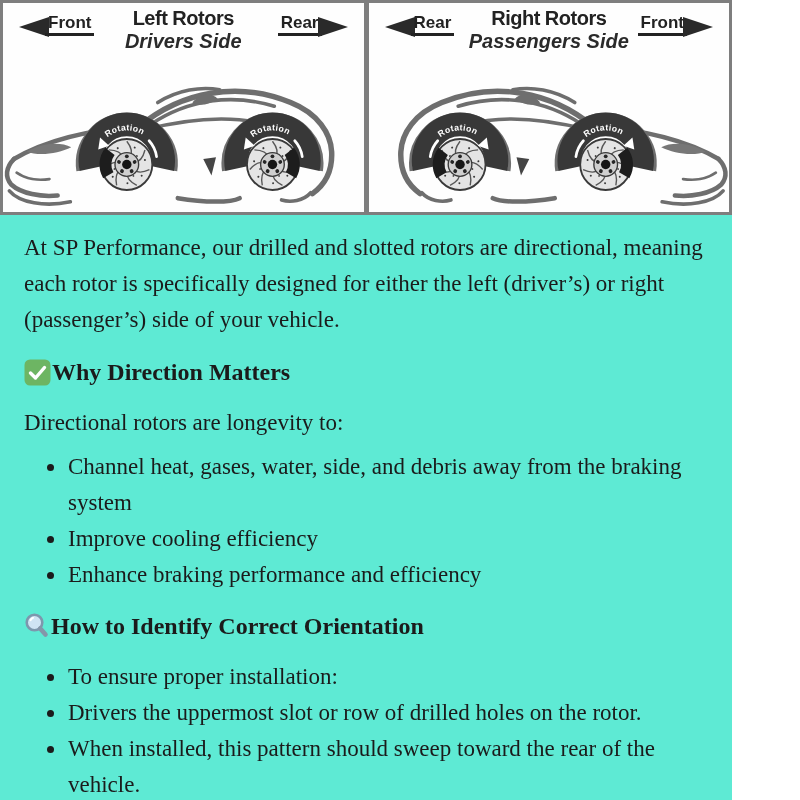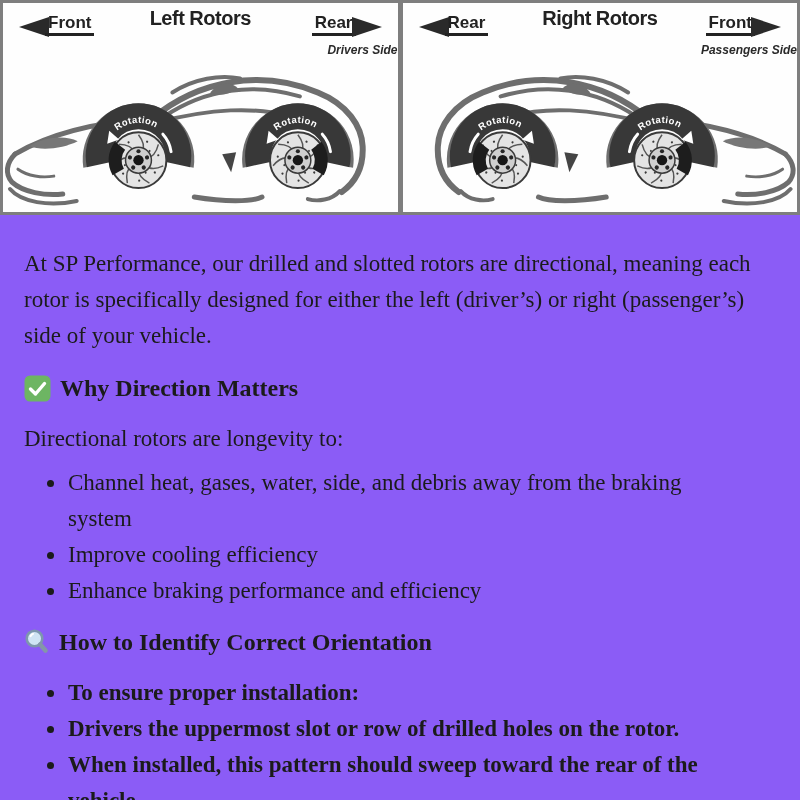--- a/index.html
+++ b/index.html
@@ -1,45 +1,45 @@
 <!DOCTYPE html>
 <html><head>
 <meta charset="utf-8">
 <style>
   html,body{margin:0;padding:0;background:#fff;}
-  .page{width:800px;height:800px;background:#8b5cf6;color:#1b1b1b;overflow:hidden;
+  .page{width:732px;height:800px;background:#5eead4;color:#1b1b1b;overflow:hidden;
         font-family:"Liberation Serif", serif;}
   
   .diagram{display:flex;margin:0;border:3px solid #7e7e7e;height:215px;box-sizing:border-box;background:#fefefe;}
   .panel{flex:1;position:relative;overflow:hidden;font-family:"Liberation Sans", sans-serif;}
   .panel + .panel{border-left:5px solid #7e7e7e;}
   .panel-head{text-align:center;padding-top:5px;line-height:1;}
   .panel-title{margin:0;font-size:20px;font-weight:bold;letter-spacing:-.5px;color:#222;}
-  .panel-sub{font-size:12px;font-weight:bold;font-style:italic;margin-top:16px;color:#2a2a2a;text-align:right;}
+  .panel-sub{font-size:20px;font-weight:bold;font-style:italic;margin-top:3px;color:#2a2a2a;}
   .dir{position:absolute;top:10px;font-weight:bold;font-size:17px;color:#222;z-index:2;}
   .dir-left{left:16px;}
   .dir-right{right:16px;}
   .dir-text{border-bottom:3px solid #222;padding:0 3px 1px;}
   .tri{display:inline-block;width:0;height:0;border-top:10px solid transparent;border-bottom:10px solid transparent;vertical-align:-9px;}
   .tri-left{border-right:30px solid #2a2a2a;margin-right:-4px;}
   .tri-right{border-left:30px solid #2a2a2a;margin-left:-4px;}
   .car{position:absolute;left:0;bottom:2px;width:100%;height:160px;display:block;}
   .rot{font:bold 9.5px "Liberation Sans", sans-serif;fill:#fff;letter-spacing:.4px;}
   
   .article{padding:15px 24px 0;font-size:23px;line-height:36px;}
-  .intro{margin:16px 0 16px;max-width:732px;}
-  .sec{display:flex;align-items:center;gap:9px;font-size:24px;line-height:36px;margin:0 0 15px;}
+  .intro{margin:0 0 16px;max-width:732px;}
+  .sec{display:flex;align-items:center;gap:1px;font-size:24px;line-height:36px;margin:0 0 15px;}
   .sec .ico{flex:0 0 auto;display:inline-block;}
   .sec-bold span{font-weight:bold;}
   .sec-normal{font-weight:bold;margin-top:15px;}
   .lead{margin:0 0 8px;}
   ul{margin:0 0 14px;padding-left:43px;}
   li{padding-left:1px;}
   .list1 li{max-width:648px;}
-  .list2 li{max-width:706px;font-weight:bold;}
+  .list2 li{max-width:706px;}
 </style>
 </head>
 <body>
 
 <div class="page">
 
   <figure class="diagram">
 
     <section class="panel">
       <div class="dir dir-left">

